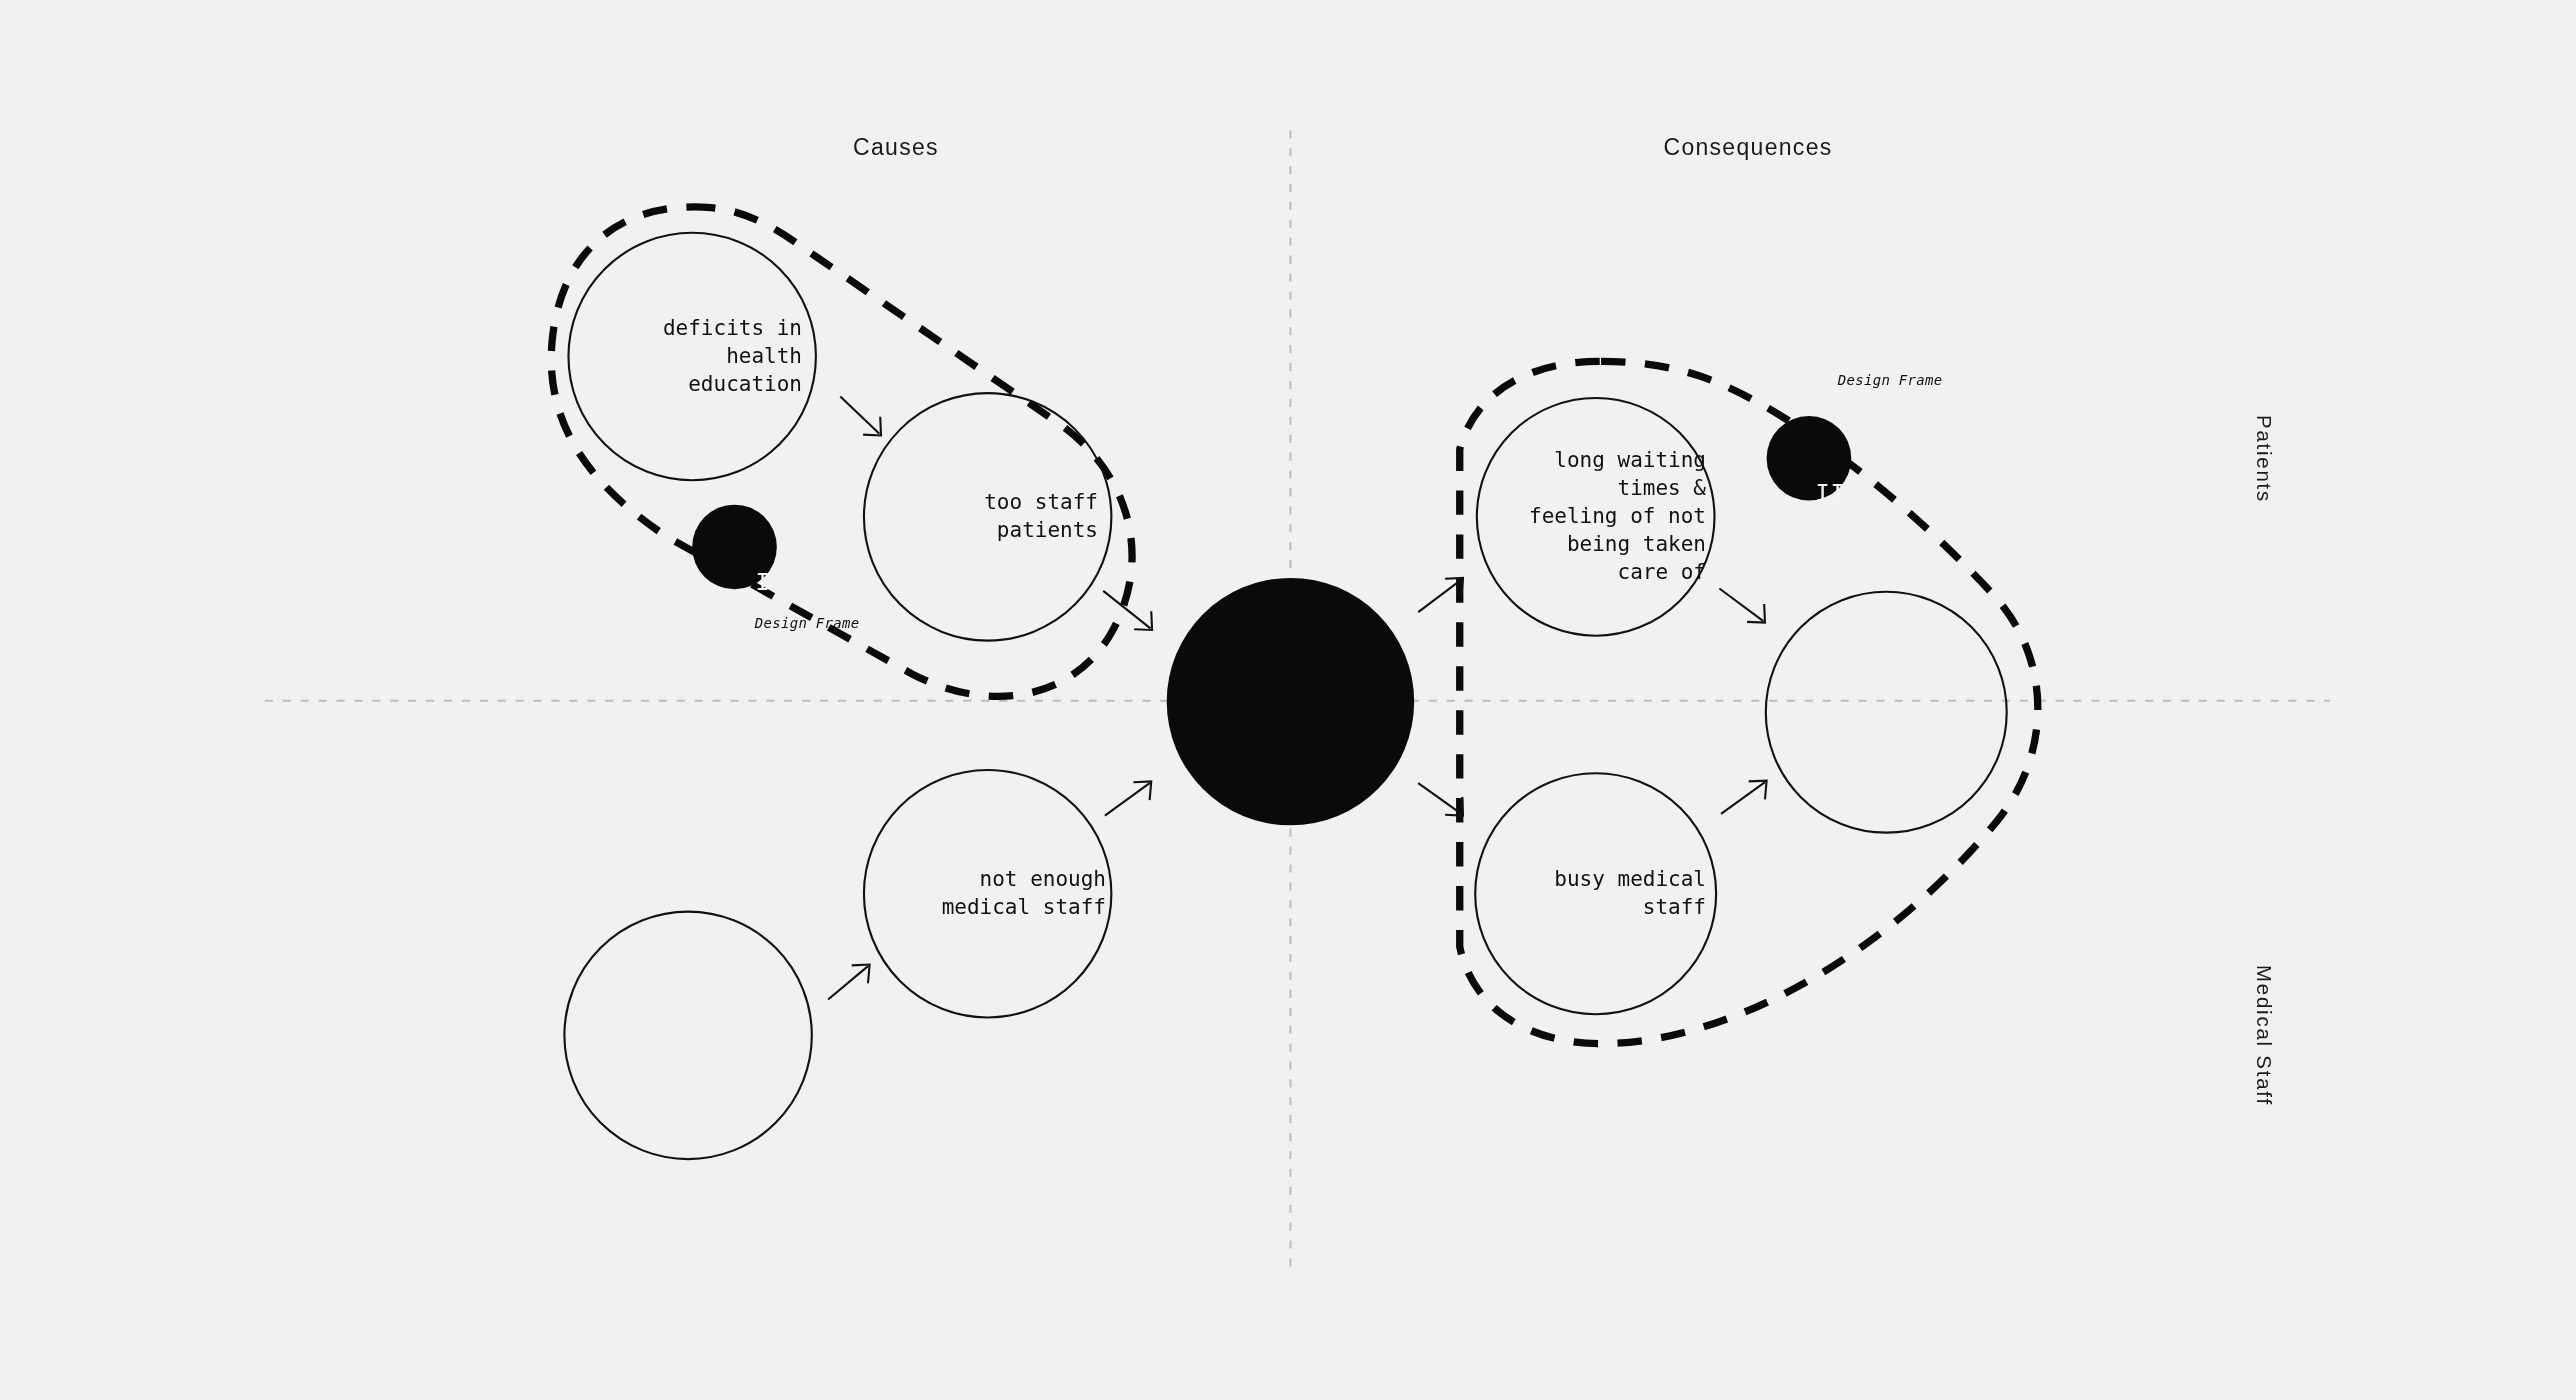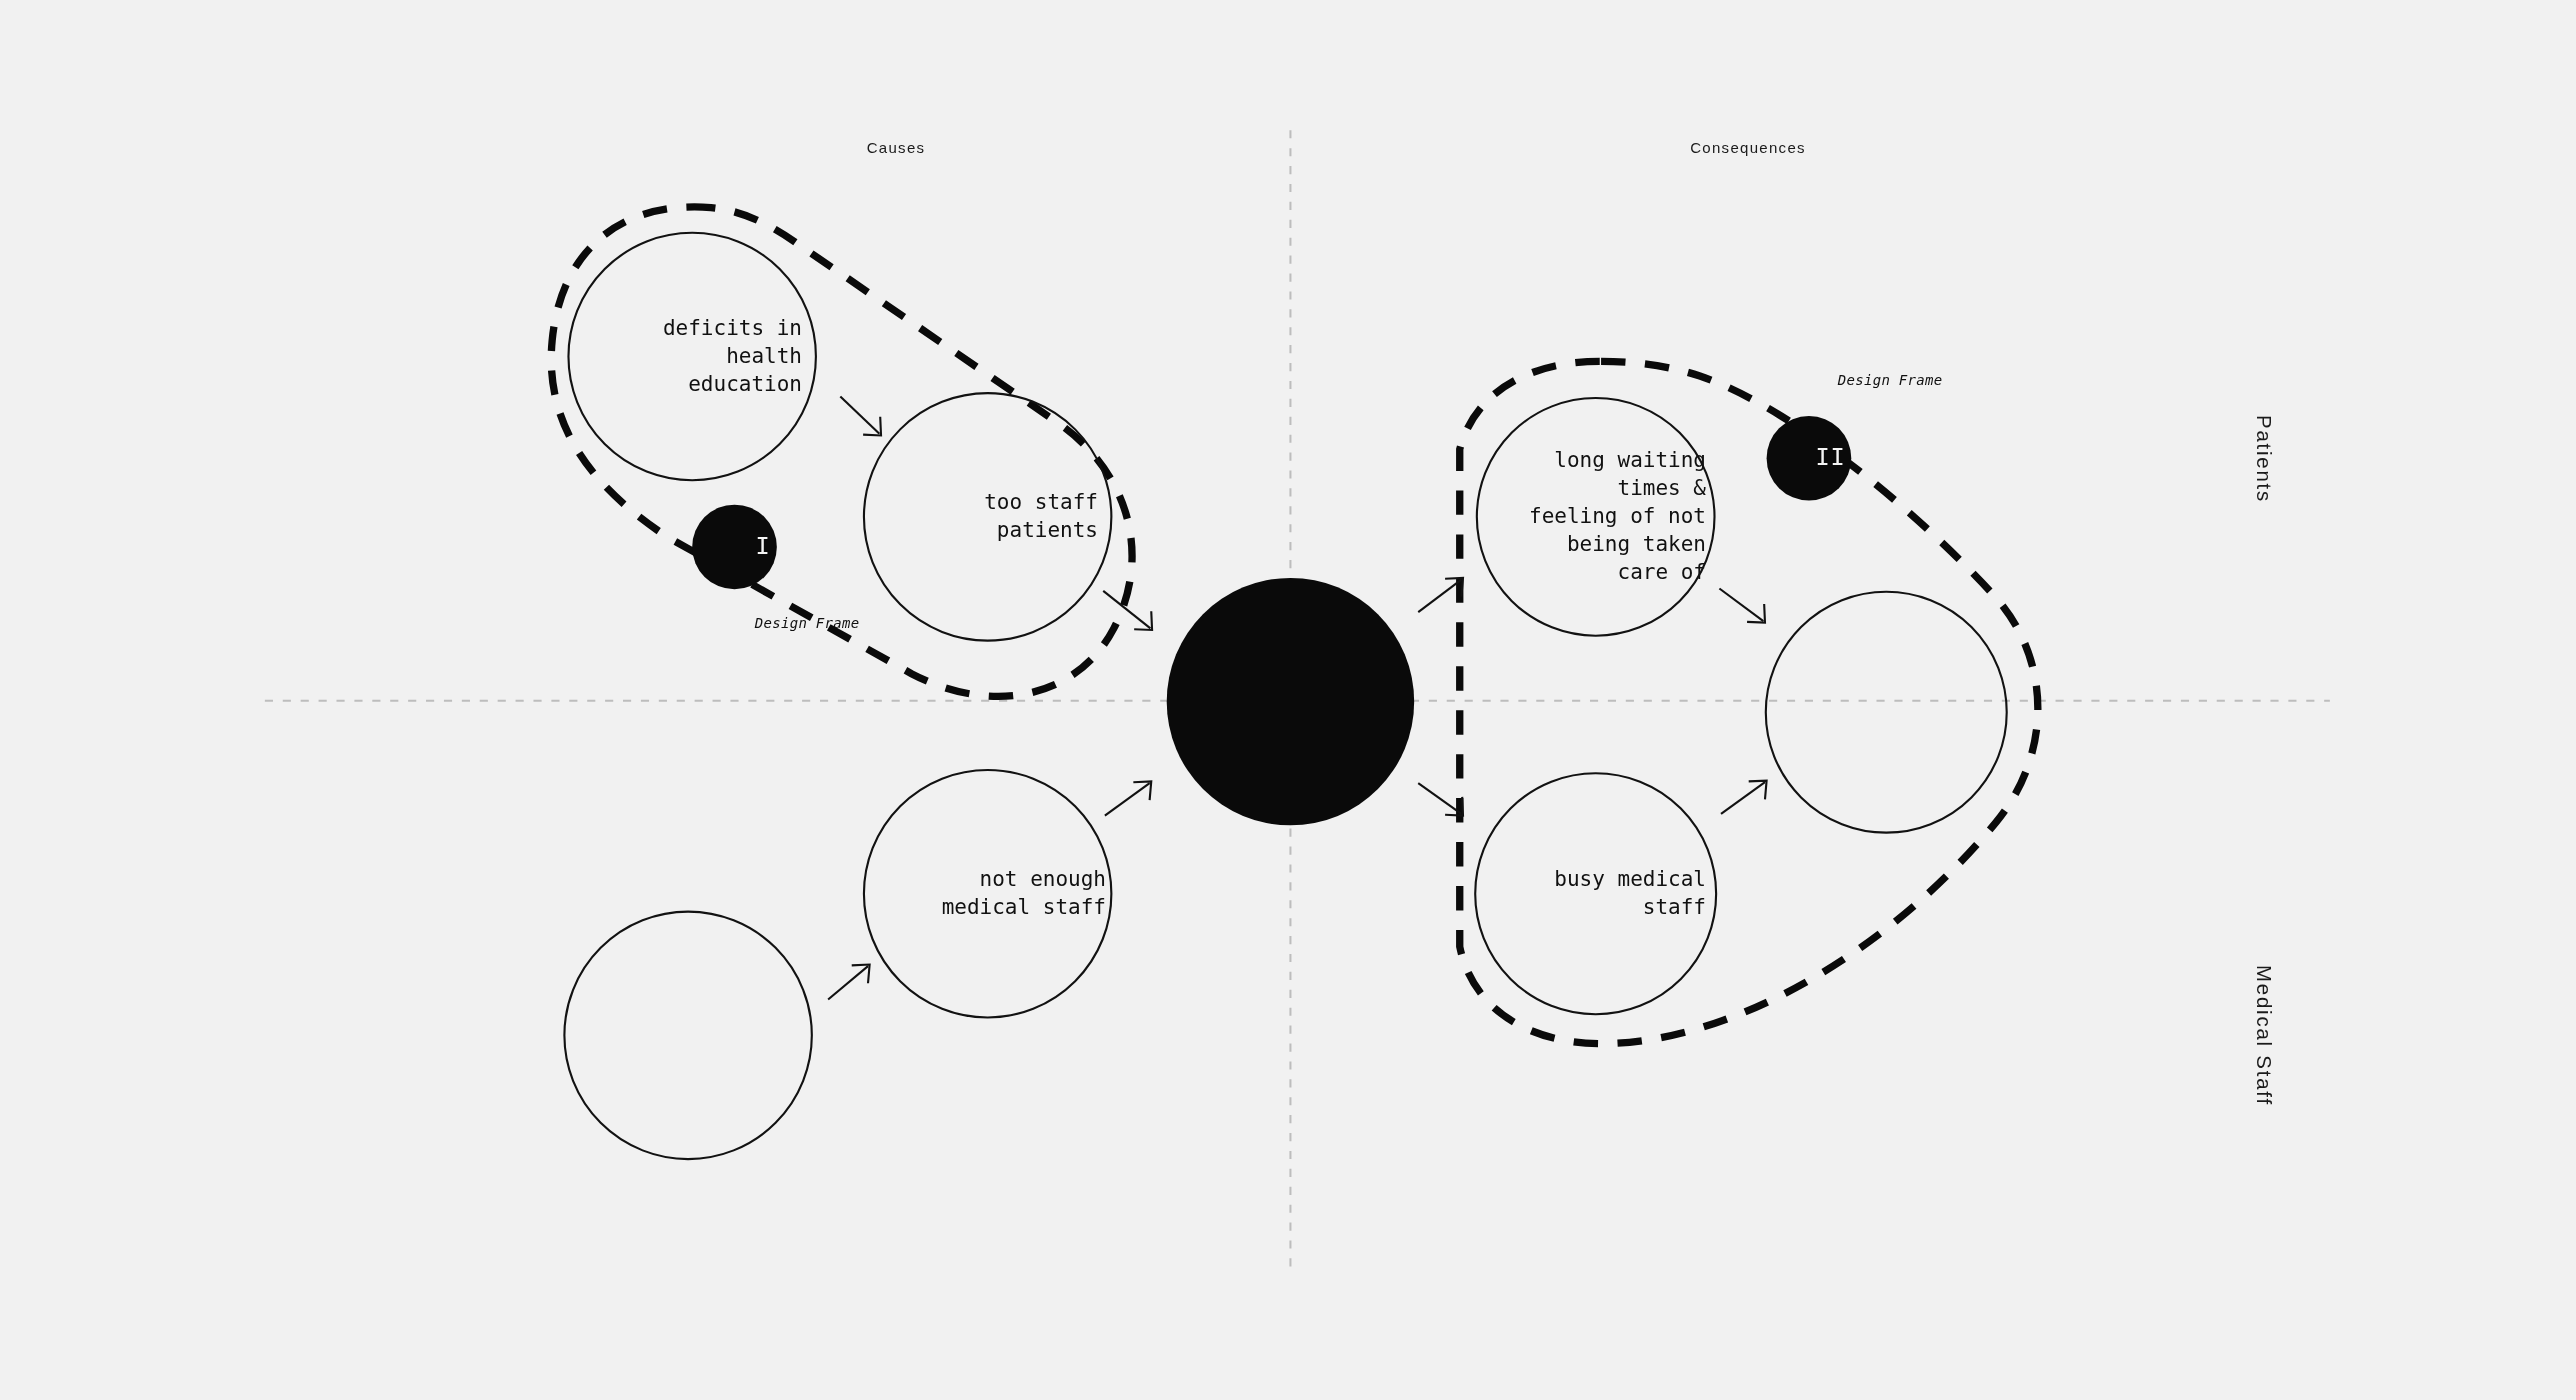--- a/index.html
+++ b/index.html
@@ -14,25 +14,25 @@
   .node-c{fill:none;stroke:#121212;stroke-width:2.6;}
   .node-solid{fill:#0a0a0a;stroke:none;}
   .arrow{stroke:#121212;stroke-width:2.6;fill:none;}
   .arrowhead{stroke:#121212;stroke-width:2.6;fill:none;stroke-linecap:butt;stroke-linejoin:miter;}
 
   .lbl{position:absolute;text-align:right;color:#111;
        font-family:"DejaVu Sans Mono","Liberation Mono",monospace;
        font-size:21px;line-height:1.33;white-space:pre-line;
        transform:translate(-50%,-50%);pointer-events:none;}
   .lbl.inv{color:#f4f4f4;}
-  .lbl.badge{font-size:23.6px;letter-spacing:0.8px;}
+  .lbl.badge{font-size:23.6px;letter-spacing:0.8px;margin-top:36px;}
   .lbl.df{font-style:italic;font-size:14px;letter-spacing:0.3px;}
   .hdr{position:absolute;transform:translate(-50%,-50%);
        font-family:"Liberation Sans","DejaVu Sans",sans-serif;
-       font-size:15px;letter-spacing:1.3px;color:#1b1b1b;white-space:nowrap;}
+       font-size:23px;letter-spacing:1.3px;color:#1b1b1b;white-space:nowrap;}
   .side{position:absolute;transform-origin:50% 50%;
         font-family:"Liberation Sans","DejaVu Sans",sans-serif;
         font-size:20.4px;letter-spacing:1.8px;color:#1b1b1b;white-space:nowrap;}
 </style>
 </head>
 <body>
 
 <div id="stage">
 
   <svg class="layer" aria-hidden="true" viewBox="0 0 3164 1720" width="2576" height="1400">

